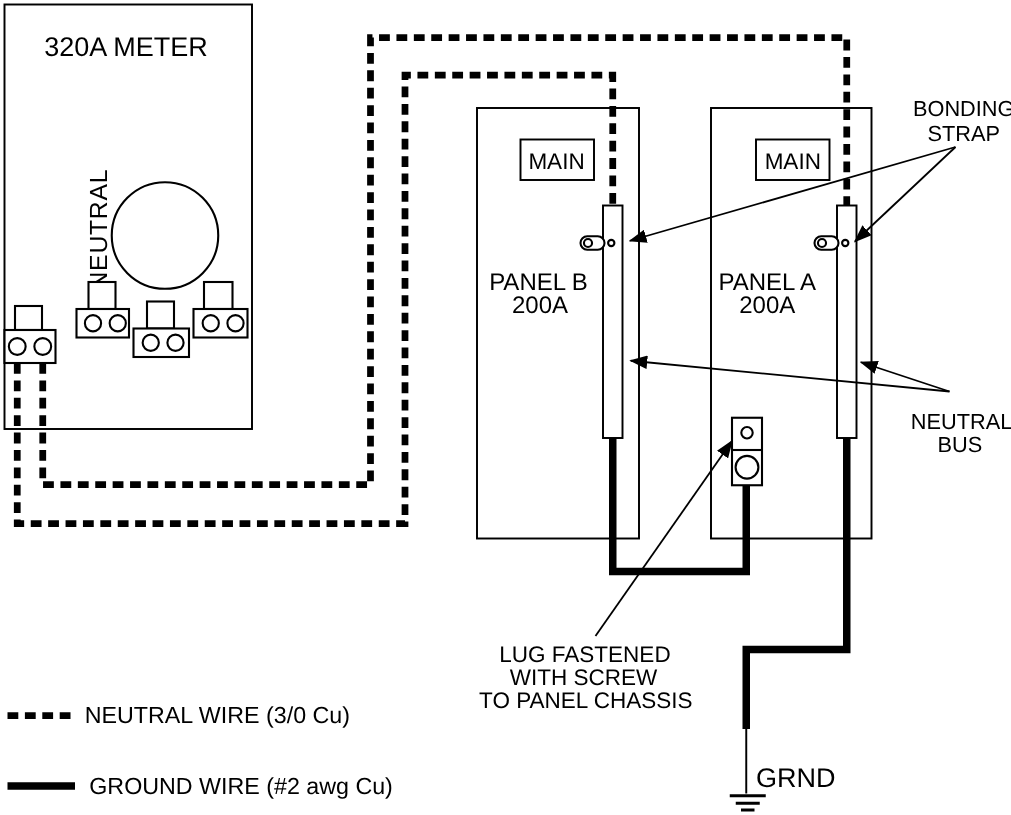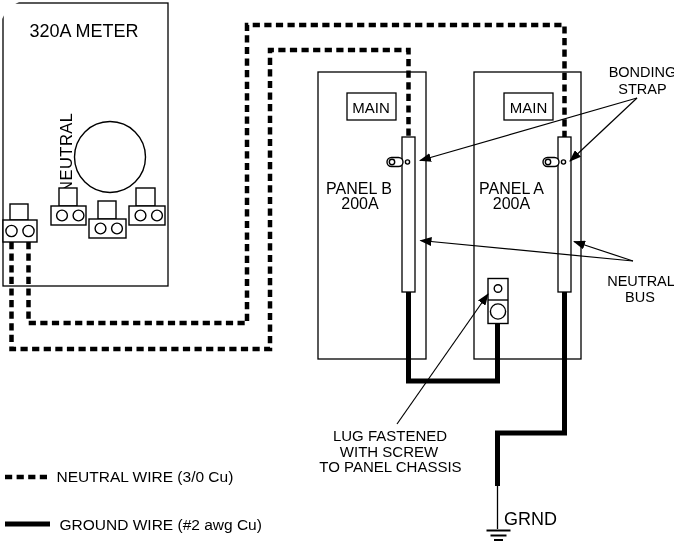--- a/index.html
+++ b/index.html
@@ -1,17 +1,17 @@
 <!DOCTYPE html>
 <html style="--line: #000000; --background: #ffffff;"><head>
 <meta charset="utf-8">
 <style>
   :root { --line:#000000; --background:#ffffff; }
   html,body { margin:0; padding:0; background:var(--background); }
-  .stage { position:relative; width:674px; height:543px; background:var(--background); overflow:hidden;border-radius:30px; }
+  .stage { position:relative; width:674px; height:543px; background:var(--background); overflow:hidden; }
   svg { display:block; }
   svg text {
     font-family:"Liberation Sans","DejaVu Sans",sans-serif;
     fill:var(--line);
   }
   .t18 { font-size:18px; }
   .t16 { font-size:16px; }
   .t165 { font-size:16.5px; letter-spacing:0.5px; }
   .t15 { font-size:15px; }
   .t155 { font-size:15.5px; }

